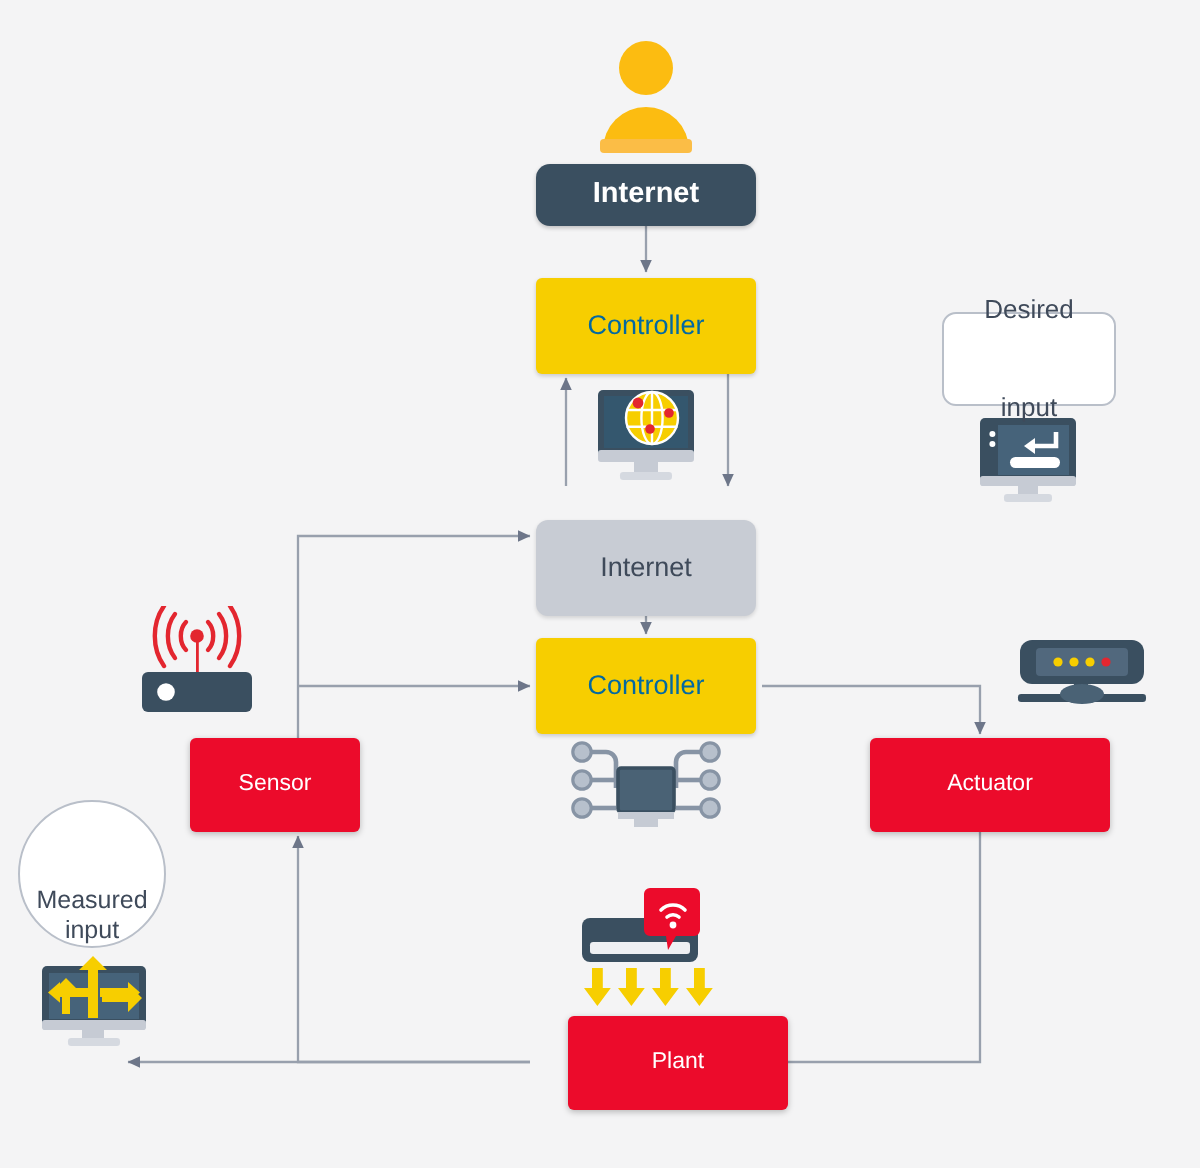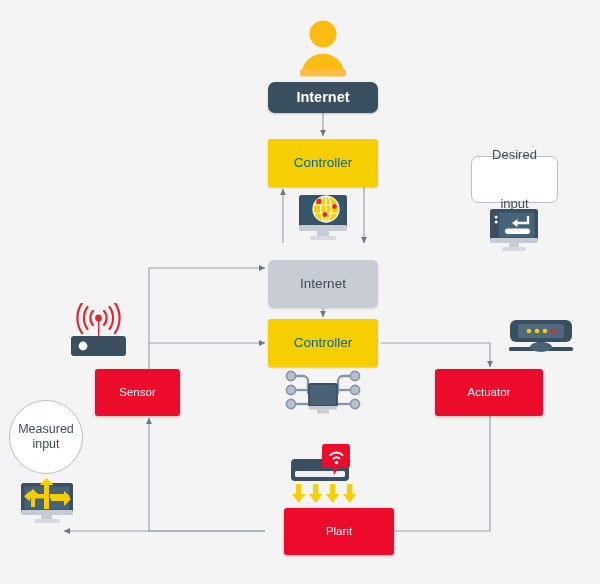--- a/index.html
+++ b/index.html
@@ -44,20 +44,21 @@
   .node-white{
     background:#ffffff;color:#3f4a5a;
     border:1.2px solid #b9bfc9;border-radius:7px;
     font-size:13px;
     gap:33px;
   }
   .node-circle{
     background:#ffffff;color:#3f4a5a;
     border:1.2px solid #b9bfc9;border-radius:50%;
     font-size:12.5px;
+    justify-content:flex-end;
   }
 
   
   #wires{position:absolute;left:0;top:0;width:600px;height:584px;}
 
   
   .icon{position:absolute;}
 </style>
 </head>
 <body>
@@ -232,21 +233,21 @@
   </div>
 
   <div class="node node-yellow" style="left:268px;top:319px;width:110px;height:48px;">
     <span>Controller</span>
   </div>
 
   <div class="node node-red" style="left:95px;top:369px;width:85px;height:47px;">
     <span>Sensor</span>
   </div>
 
-  <div class="node node-red" style="left:435px;top:369px;width:108px;height:47px;">
+  <div class="node node-red" style="left:435px;top:369px;width:120px;height:47px;">
     <span>Actuator</span>
   </div>
 
   <div class="node node-red" style="left:284px;top:508px;width:110px;height:47px;">
     <span>Plant</span>
   </div>
 
   <div class="node node-circle" style="left:9px;top:400px;width:74px;height:74px;flex-direction:column;">
     <span>Measured</span>
     <span>input</span>

